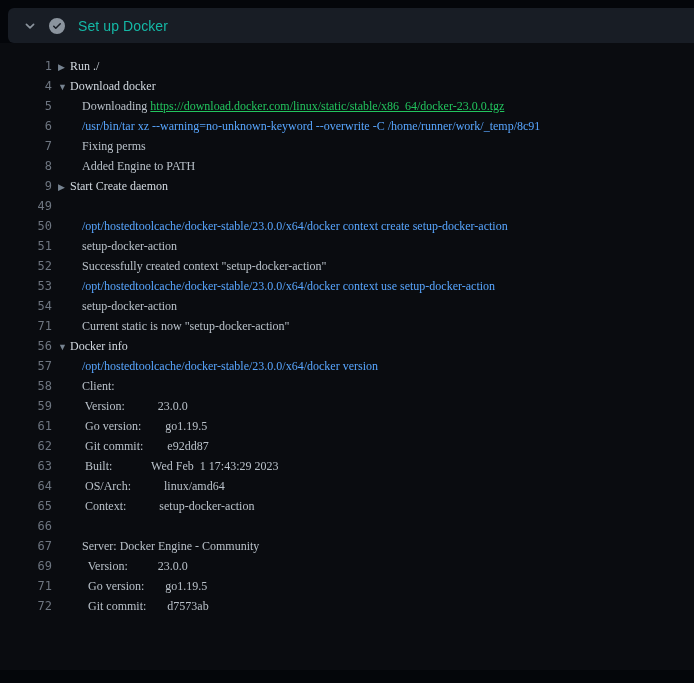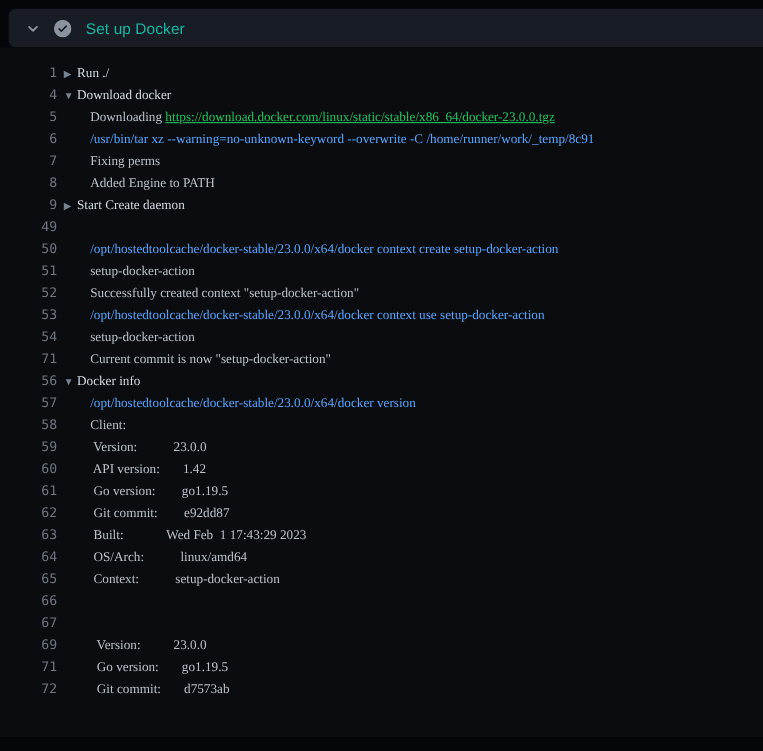--- a/index.html
+++ b/index.html
@@ -82,29 +82,28 @@
     <div class="row"><span class="num">6</span><span class="content plain"><span class="command">/usr/bin/tar xz --warning=no-unknown-keyword --overwrite -C /home/runner/work/_temp/8c91</span></span></div>
     <div class="row"><span class="num">7</span><span class="content plain"><span>Fixing perms</span></span></div>
     <div class="row"><span class="num">8</span><span class="content plain"><span>Added Engine to PATH</span></span></div>
     <div class="row"><span class="num">9</span><span class="content group"><span class="arrow">▶</span><span>Start Create daemon</span></span></div>
     <div class="row"><span class="num">49</span></div>
     <div class="row"><span class="num">50</span><span class="content plain"><span class="command">/opt/hostedtoolcache/docker-stable/23.0.0/x64/docker context create setup-docker-action</span></span></div>
     <div class="row"><span class="num">51</span><span class="content plain"><span>setup-docker-action</span></span></div>
     <div class="row"><span class="num">52</span><span class="content plain"><span>Successfully created context "setup-docker-action"</span></span></div>
     <div class="row"><span class="num">53</span><span class="content plain"><span class="command">/opt/hostedtoolcache/docker-stable/23.0.0/x64/docker context use setup-docker-action</span></span></div>
     <div class="row"><span class="num">54</span><span class="content plain"><span>setup-docker-action</span></span></div>
-    <div class="row"><span class="num">71</span><span class="content plain"><span>Current commit is now "setup-docker-action"</span></span></div>
+    <div class="row"><span class="num">71</span><span class="content plain"><span>Current static is now "setup-docker-action"</span></span></div>
     <div class="row"><span class="num">56</span><span class="content group"><span class="arrow">▼</span><span>Docker info</span></span></div>
     <div class="row"><span class="num">57</span><span class="content plain"><span class="command">/opt/hostedtoolcache/docker-stable/23.0.0/x64/docker version</span></span></div>
     <div class="row"><span class="num">58</span><span class="content plain"><span>Client:</span></span></div>
     <div class="row"><span class="num">59</span><span class="content plain"><span> Version:           23.0.0</span></span></div>
-    <div class="row"><span class="num">60</span><span class="content plain"><span> API version:       1.42</span></span></div>
     <div class="row"><span class="num">61</span><span class="content plain"><span> Go version:        go1.19.5</span></span></div>
     <div class="row"><span class="num">62</span><span class="content plain"><span> Git commit:        e92dd87</span></span></div>
     <div class="row"><span class="num">63</span><span class="content plain"><span> Built:             Wed Feb  1 17:43:29 2023</span></span></div>
     <div class="row"><span class="num">64</span><span class="content plain"><span> OS/Arch:           linux/amd64</span></span></div>
     <div class="row"><span class="num">65</span><span class="content plain"><span> Context:           setup-docker-action</span></span></div>
     <div class="row"><span class="num">66</span><span class="content plain"><span></span></span></div>
-    <div class="row"><span class="num">67</span></div>
+    <div class="row"><span class="num">67</span><span class="content plain"><span>Server: Docker Engine - Community</span></span></div>
     <div class="row"><span class="num">69</span><span class="content plain"><span>  Version:          23.0.0</span></span></div>
     <div class="row"><span class="num">71</span><span class="content plain"><span>  Go version:       go1.19.5</span></span></div>
     <div class="row"><span class="num">72</span><span class="content plain"><span>  Git commit:       d7573ab</span></span></div>
   </div>
 
 </body></html>

